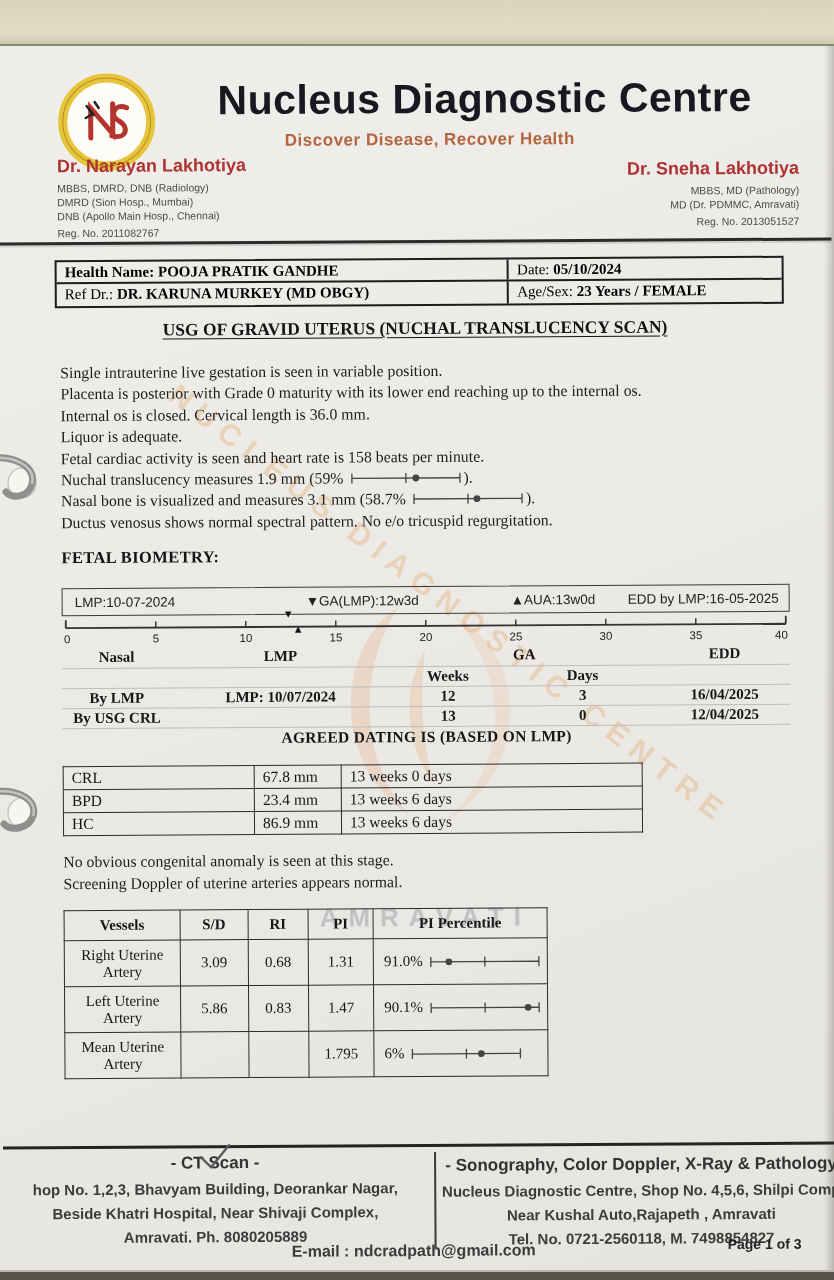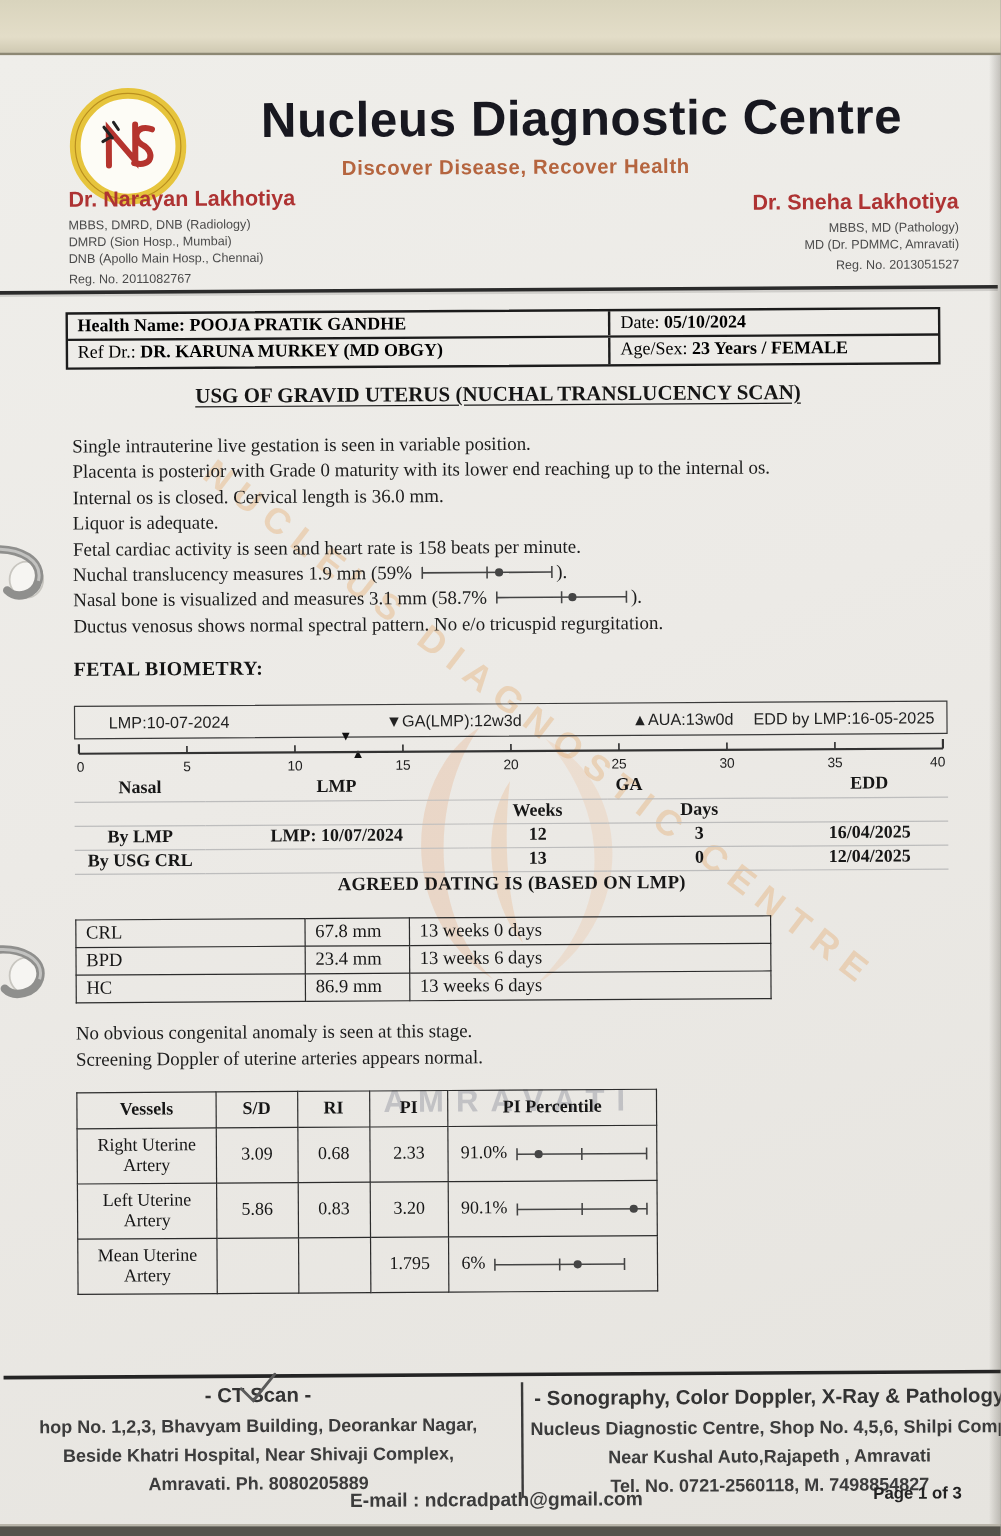--- a/index.html
+++ b/index.html
@@ -61,21 +61,21 @@
   .findings .ln { height:21.4px; line-height:21.4px; white-space:nowrap; }
   .pct-scale { vertical-align:-2px; margin:0 2px 0 6px; }
 
   .section-h { position:absolute; left:62px; top:500px; font-family:"Liberation Serif", serif;
                font-size:16.5px; font-weight:bold; color:#141414; letter-spacing:.4px; }
 
   
   .rule-box { position:absolute; left:62px; top:540px; width:728px; height:28px;
               border:1.5px solid #3a3a3a; font-size:13.5px; color:#222;
               display:flex; align-items:center; }
-  .rule-box .rl { position:absolute; white-space:nowrap;margin-left:16px; }
+  .rule-box .rl { position:absolute; white-space:nowrap; }
   .rule-scale { position:absolute; left:62px; top:568px; width:728px; height:32px; }
   .rule-marker { position:absolute; top:561px; font-size:11px; color:#111; }
   .rule-marker.up { top:576px; }
 
   
   .dating { position:absolute; left:62px; top:600px; width:728px;
             font-family:"Liberation Serif", serif; font-size:15px; color:#161616;
             border-collapse:collapse; }
   .dating td { text-align:center; font-weight:bold; height:20px;
                border-bottom:1px solid #bdbdbd; padding:1px 2px; }
@@ -290,39 +290,39 @@
           <td style="width:24%">Vessels</td>
           <td style="width:14%">S/D</td>
           <td style="width:12.5%">RI</td>
           <td style="width:13.5%">PI</td>
           <td>PI Percentile</td>
         </tr>
         <tr class="data">
           <td>Right Uterine Artery</td>
           <td>3.09</td>
           <td>0.68</td>
-          <td>2.33</td>
+          <td>1.31</td>
           <td>
                 <div class="pcell">
                   <span>91.0%</span>
                   <svg width="112" height="14">
                     <line x1="2" y1="7" x2="110" y2="7" stroke="#444" stroke-width="1.3"></line>
                     <line x1="2" y1="2" x2="2" y2="12" stroke="#444" stroke-width="1.3"></line>
                     <line x1="56" y1="2" x2="56" y2="12" stroke="#444" stroke-width="1.3"></line>
                     <line x1="110" y1="2" x2="110" y2="12" stroke="#444" stroke-width="1.3"></line>
                     <circle cy="7" r="3.4" fill="#454545" cx="20"></circle>
                   </svg>
                 </div>
               </td>
         </tr>
         <tr class="data">
           <td>Left Uterine Artery</td>
           <td>5.86</td>
           <td>0.83</td>
-          <td>3.20</td>
+          <td>1.47</td>
           <td>
                 <div class="pcell">
                   <span>90.1%</span>
                   <svg width="112" height="14">
                     <line x1="2" y1="7" x2="110" y2="7" stroke="#444" stroke-width="1.3"></line>
                     <line x1="2" y1="2" x2="2" y2="12" stroke="#444" stroke-width="1.3"></line>
                     <line x1="56" y1="2" x2="56" y2="12" stroke="#444" stroke-width="1.3"></line>
                     <line x1="110" y1="2" x2="110" y2="12" stroke="#444" stroke-width="1.3"></line>
                     <circle cy="7" r="3.4" fill="#454545" cx="99"></circle>
                   </svg>

